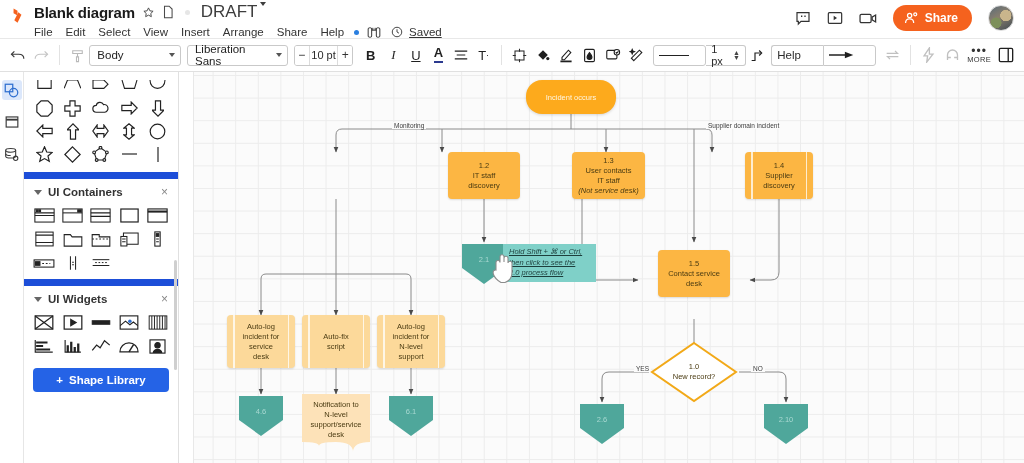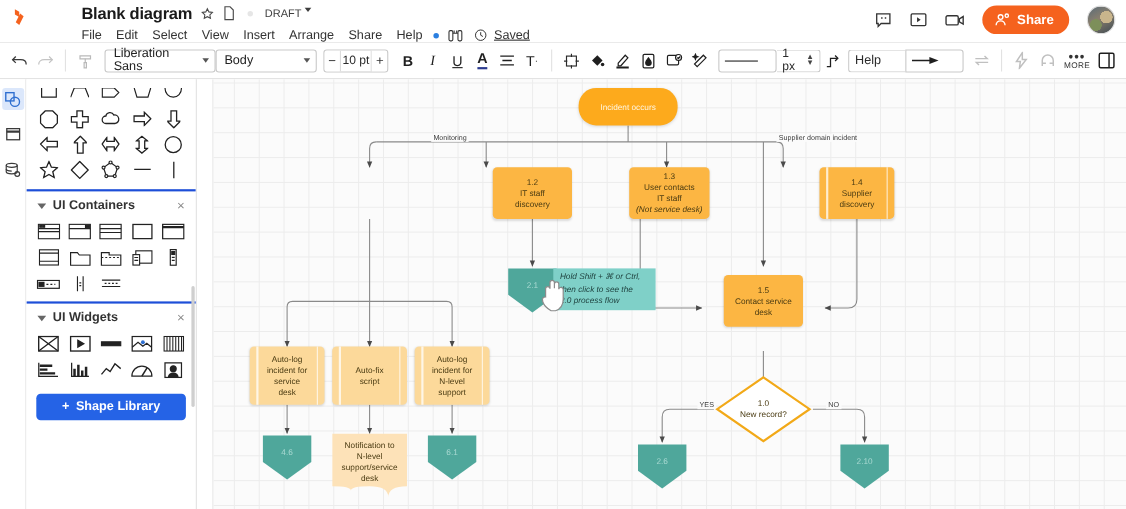--- a/index.html
+++ b/index.html
@@ -10,27 +10,27 @@
     color:#2b2b2b;
     font-size:12px;
     -webkit-font-smoothing: antialiased;
   }
   .app { width:1024px; height:463px; position:relative; display:flex; flex-direction:column; }
 
   
   .header { height:38px; flex:0 0 38px; display:flex; align-items:flex-start; position:relative; background:#fff; }
   .logo { width:34px; display:flex; align-items:center; justify-content:center; padding-top:6px; }
   .logo svg { display:block; }
-  .title-zone { padding-top:2px;margin-left:40px; }
+  .title-zone { padding-top:2px; }
   .title-row { display:flex; align-items:center; gap:7px; height:20px; }
   .doc-title { font-size:15px; font-weight:bold; color:#1a1a1a; letter-spacing:-0.2px; }
   .ico { display:inline-flex; align-items:center; justify-content:center; color:#4a4a4a; }
   .star-ico svg, .page-ico svg { display:block; }
   .draft-dot { width:5px;height:5px;border-radius:50%;background:#e6e6e6; margin:0 4px; }
-  .draft-label { font-size:10px; color:#3d3d3d; display:flex; gap:3px; }
+  .draft-label { font-size:17px; color:#3d3d3d; display:flex; gap:3px; }
   .caret { width:0;height:0;border-left:3.5px solid transparent;border-right:3.5px solid transparent;border-top:4px solid #3d3d3d; display:inline-block; }
   .menu-row { display:flex; align-items:center; gap:0px; height:18px; margin-top:1px; }
   .menu-row > .mi { font-size:11.5px; color:#333; padding:1px 7px 1px 0px; margin-right:6px; white-space:nowrap; }
   .blue-dot { width:5px;height:5px;border-radius:50%;background:#2a7fe0; display:inline-block; margin-left:-3px; margin-right:8px; }
   .saved { font-size:11.5px; color:#333; text-decoration:underline; }
   .hdr-right { margin-left:auto; display:flex; align-items:center; gap:16px; padding-right:10px; padding-top:5px; }
   .hdr-ico { color:#333; display:flex; align-items:center; }
   .share-btn {
     background:#f5621e; color:#fff; border-radius:16px; height:26px; padding:0 14px 0 11px;
     display:flex; align-items:center; gap:6px; font-size:12px; font-weight:bold;
@@ -79,21 +79,21 @@
     display:flex; flex-direction:column; align-items:center; gap:12px; }
   .rail-item { width:20px;height:20px;display:flex;align-items:center;justify-content:center; border-radius:3px; color:#3a3a3a;}
   .rail-item.active { background:#dbe7fb; color:#2f6fd0; }
 
   .panel { width:155px; flex:0 0 155px; background:#fff; border-right:1px solid #e0e0e0; display:flex; flex-direction:column; position:relative; overflow:hidden; }
   .panel-hd { height:28px; display:flex;align-items:center; padding:0 10px; gap:0; }
   .panel-hd .t { font-size:13.5px; font-weight:bold; color:#1a1a1a; }
   .panel-hd .acts { margin-left:auto; display:flex; gap:9px; color:#333; }
   .shape-grid { display:grid; grid-template-columns:repeat(5,1fr); gap:1px 0; padding:2px 6px 7px; }
   .sh { height:22px; display:flex;align-items:center;justify-content:center; color:#222; }
-  .sect-hd { display:flex;align-items:center; padding:6px 10px 4px; border-top:2px solid #1d4ed8;}
+  .sect-hd { display:flex;align-items:center; padding:6px 10px 4px; border-top:7px solid #1d4ed8;}
   .sect-hd .tri { width:0;height:0;border-left:4px solid transparent;border-right:4px solid transparent;border-top:5px solid #666; margin-right:6px;}
   .sect-hd .nm { font-size:11.5px; font-weight:bold; color:#333; }
   .sect-hd .x { margin-left:auto; font-size:12px; color:#888; }
   .w-grid { display:grid; grid-template-columns:repeat(5,1fr); gap:4px 0; padding:2px 6px 6px; }
   .wi { height:20px; display:flex;align-items:center;justify-content:center; }
   .shape-lib { margin:6px 9px 8px; height:24px; background:#2563e6; color:#fff; border-radius:4px;
     display:flex;align-items:center;justify-content:center; gap:6px; font-size:11.5px; font-weight:bold; }
   .import { border-top:1px solid #e6e6e6; height:28px; display:flex;align-items:center;justify-content:center;gap:7px; font-size:12px; color:#333; }
   .panel-scroll { position:absolute; right:1px; top:188px; width:3px; height:110px; background:#cfcfcf; border-radius:2px; }
 
@@ -116,21 +116,21 @@
     text-align:center; font-size:7.5px; line-height:10px;
     box-shadow:0 1px 2px rgba(0,0,0,0.13);
   }
   .nbox.pale { background:#fcd99a; color:#54destroy; }
   .nbox.pale { background:#fcd99a; color:#4a3b12; }
   .stripe-l, .stripe-r { position:absolute; top:0; bottom:0; width:1.5px; background:rgba(255,255,255,0.75); }
   .stripe-l { left:6px; } .stripe-r { right:6px; }
   .pill { background:#fdaa1c; border-radius:16px; color:#fff6e2; display:flex;align-items:center;justify-content:center;
           font-size:7.5px; box-shadow:0 1px 3px rgba(0,0,0,0.15);}
   .tooltip { background:#7fd0c8; color:#1d3f3c; font-style:italic; font-size:7.5px; line-height:10.5px;
-             padding:3px 6px; }
+             padding:3px 6px;text-decoration:underline; }
   .cursor { position:absolute; pointer-events:none; }
   .elabel { position:absolute; font-size:6.5px; color:#3c3c3c; background:#fbfbfb; padding:0 2px; white-space:nowrap;}
 </style>
 </head>
 <body>
 
 <div class="app">
 
   <div class="header">
     <div class="logo">
@@ -228,26 +228,26 @@
           <path d="M20 8H10c-4 0-7 2.2-7 6"></path>
         </svg>
     </div>
     <div class="tb-sep"></div>
     <div class="tb-btn dim">
       <svg width="15" height="15" viewBox="0 0 22 22" fill="none" stroke="#b9b9b9" stroke-width="1.6">
           <path d="M4 4h14v4H4z"></path>
           <path d="M11 8v5M9.5 13h3v7h-3z"></path>
         </svg>
     </div>
+    <div class="select sel-body">
+      <span>Body</span>
+      <span class="cv"></span>
+    </div>
     <div class="select sel-font">
       <span>Liberation Sans</span>
-      <span class="cv"></span>
-    </div>
-    <div class="select sel-body">
-      <span>Body</span>
       <span class="cv"></span>
     </div>
     <div class="size-grp">
       <div class="pm">−</div>
       <div class="val">10 pt</div>
       <div class="pm">+</div>
     </div>
     <div class="fbtn" style="margin-left:6px;font-weight:bold">B</div>
     <div class="fbtn" style="font-style:italic;font-family:'Liberation Serif',serif">I</div>
     <div class="fbtn uline">U</div>

